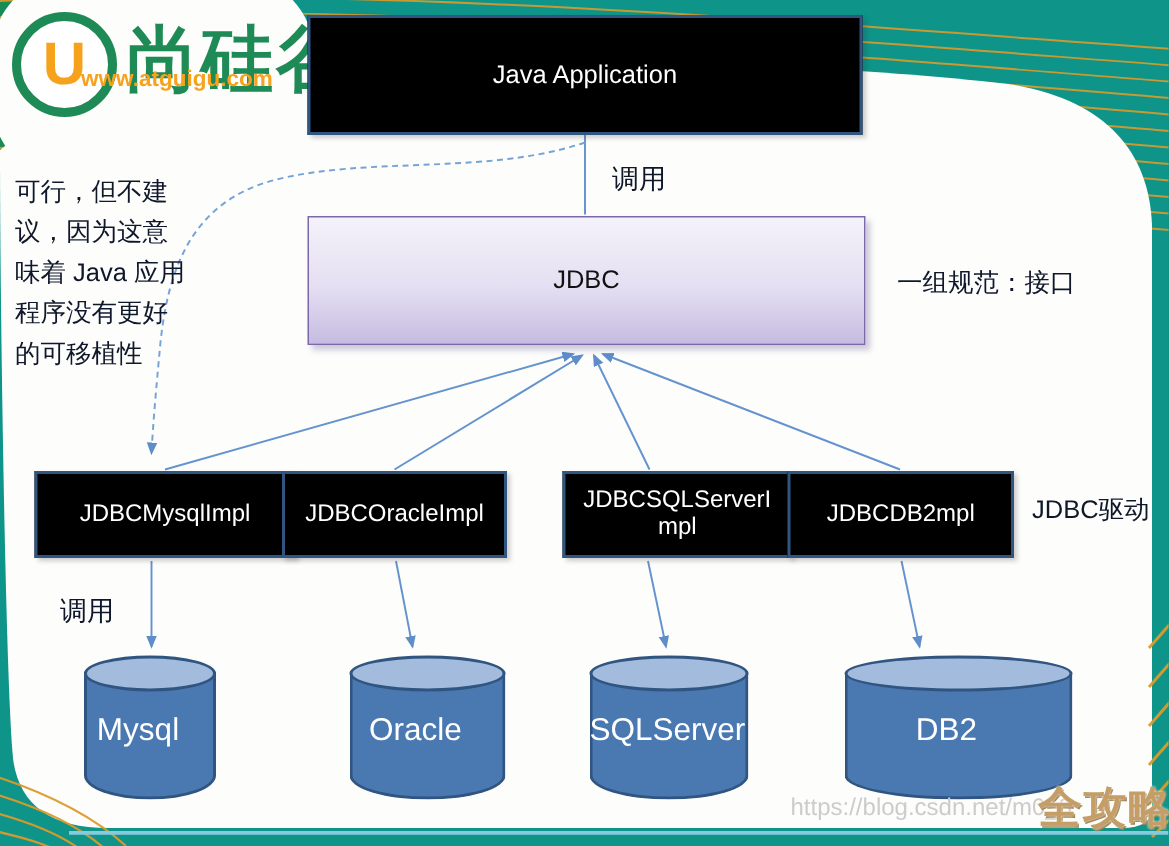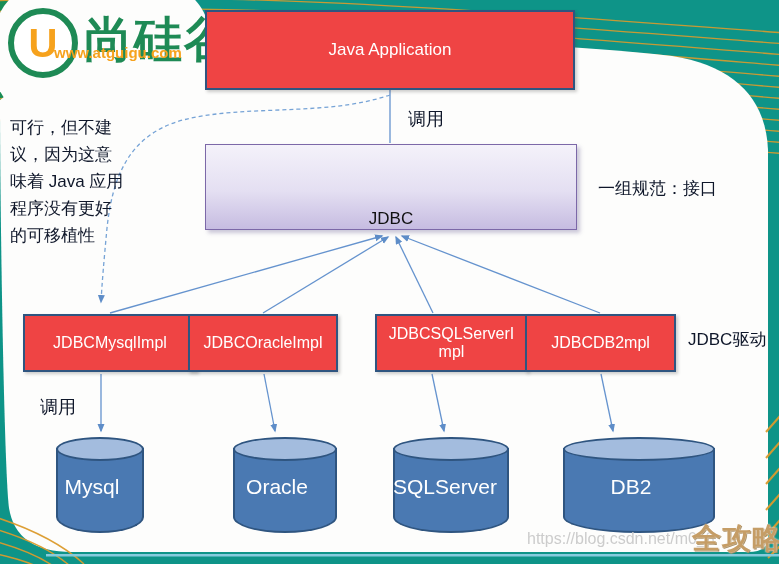--- a/index.html
+++ b/index.html
@@ -17,38 +17,38 @@
   .logo-circle{
     position:absolute;left:8px;top:8px;width:58px;height:58px;border-radius:50%;
     background:#fff;border:6px solid #1E8A55;display:flex;align-items:center;justify-content:center;
     color:#F6A21D;font-size:40px;font-weight:bold;line-height:1;
   }
   .brand{position:absolute;left:84px;top:8px;font-size:48px;font-weight:bold;color:#1E8A55;letter-spacing:2px;white-space:nowrap;}
   .brand-url{position:absolute;left:54px;top:44px;font-size:15px;font-weight:bold;color:#F6A21D;white-space:nowrap;}
 
   
   .bluebox{
-    position:absolute;background:#ef4444;border:2px solid #2F5580;box-sizing:border-box;
+    position:absolute;background:#000000;border:2px solid #2F5580;box-sizing:border-box;
     color:#fff;display:flex;align-items:center;justify-content:center;text-align:center;
     box-shadow:2px 2px 3px rgba(60,60,60,.25);
   }
   .app-box{left:205px;top:10px;width:370px;height:80px;font-size:17px;}
   .impl{top:314px;height:58px;font-size:16px;line-height:1.15;}
   .impl span{display:block;padding:0 6px;overflow-wrap:anywhere;}
   .b1{left:23px;width:174px;text-align:right;}
   .b2{left:188px;width:150px;}
   .b3{left:355px;width:153px;margin-left:20px;}
   .b3 span{max-width:132px;}
   .b4{left:525px;width:151px;}
 
   .jdbc-box{
     position:absolute;left:205px;top:144px;width:372px;height:86px;box-sizing:border-box;
     background:linear-gradient(180deg,#F4F2FA 0%,#E4DFF2 55%,#C6BCE1 100%);
     border:1px solid #7C68A8;color:#111;font-size:17px;
-    display:flex;align-items:flex-end;justify-content:center;
+    display:flex;align-items:center;justify-content:center;
     box-shadow:3px 3px 4px rgba(110,100,150,.35);
   }
 
   .note{position:absolute;color:#0f172a;font-size:17px;white-space:nowrap;}
   .left-note{left:10px;top:114px;line-height:27px;white-space:normal;width:178px;}
   .left-note span{display:block;white-space:nowrap;}
 
   
   .cyl{position:absolute;top:437px;height:96px;}
   .cyl .body{
@@ -59,21 +59,21 @@
   .cyl .top{
     position:absolute;left:0;right:0;top:0;height:24px;background:#A3BCDE;
     border:2px solid #2F5580;box-sizing:border-box;border-radius:50%;
   }
   .cyl .label{
     position:absolute;left:0;right:16px;top:52%;transform:translateY(-50%);
     text-align:center;color:#fff;font-size:21px;
   }
   .c1{left:56px;width:88px;}
   .c2{left:233px;width:104px;}
-  .c3{left:393px;width:116px;}
+  .c3{left:393px;width:106px;}
   .c4{left:563px;width:104px;padding-left:48px;}
 
   .wm-url{position:absolute;left:527px;top:530px;font-size:16px;color:#cccccc;white-space:nowrap;}
   .wm-overlay{
     position:absolute;left:692px;top:519px;font-size:29px;font-weight:bold;color:#C59D66;
     text-shadow:0 0 2px #fff, 1px 1px 0 #9a7a47;white-space:nowrap;letter-spacing:1px;
   }
 </style>
 </head>
 <body>

